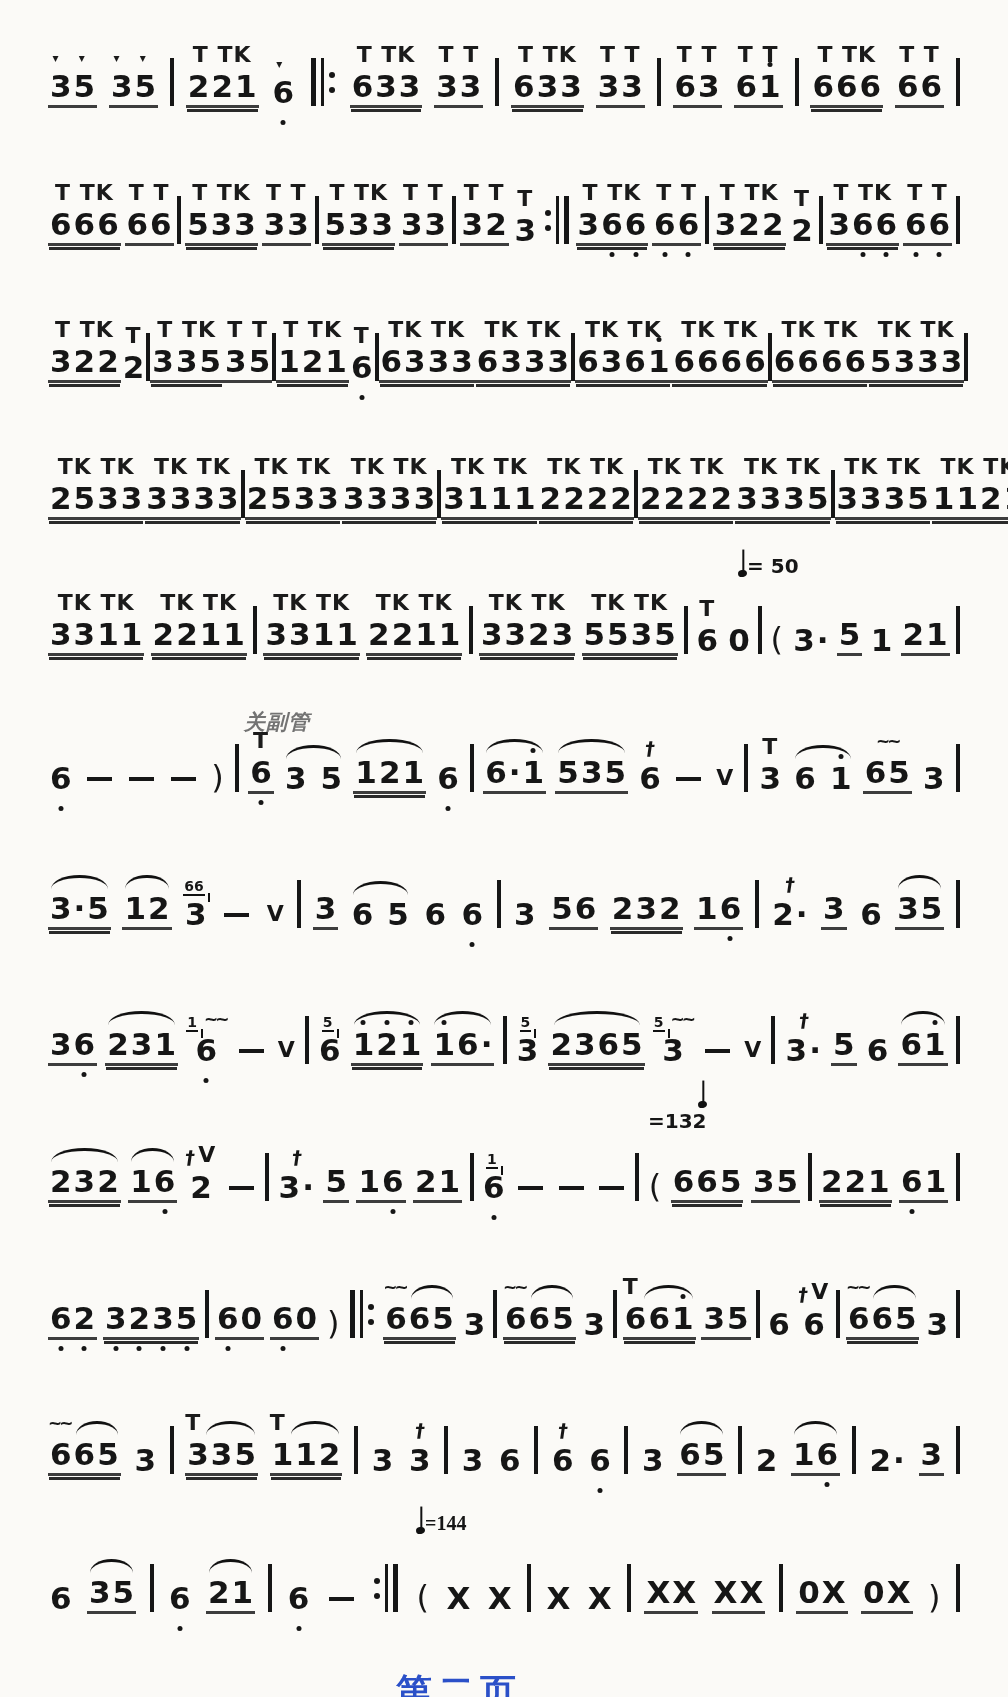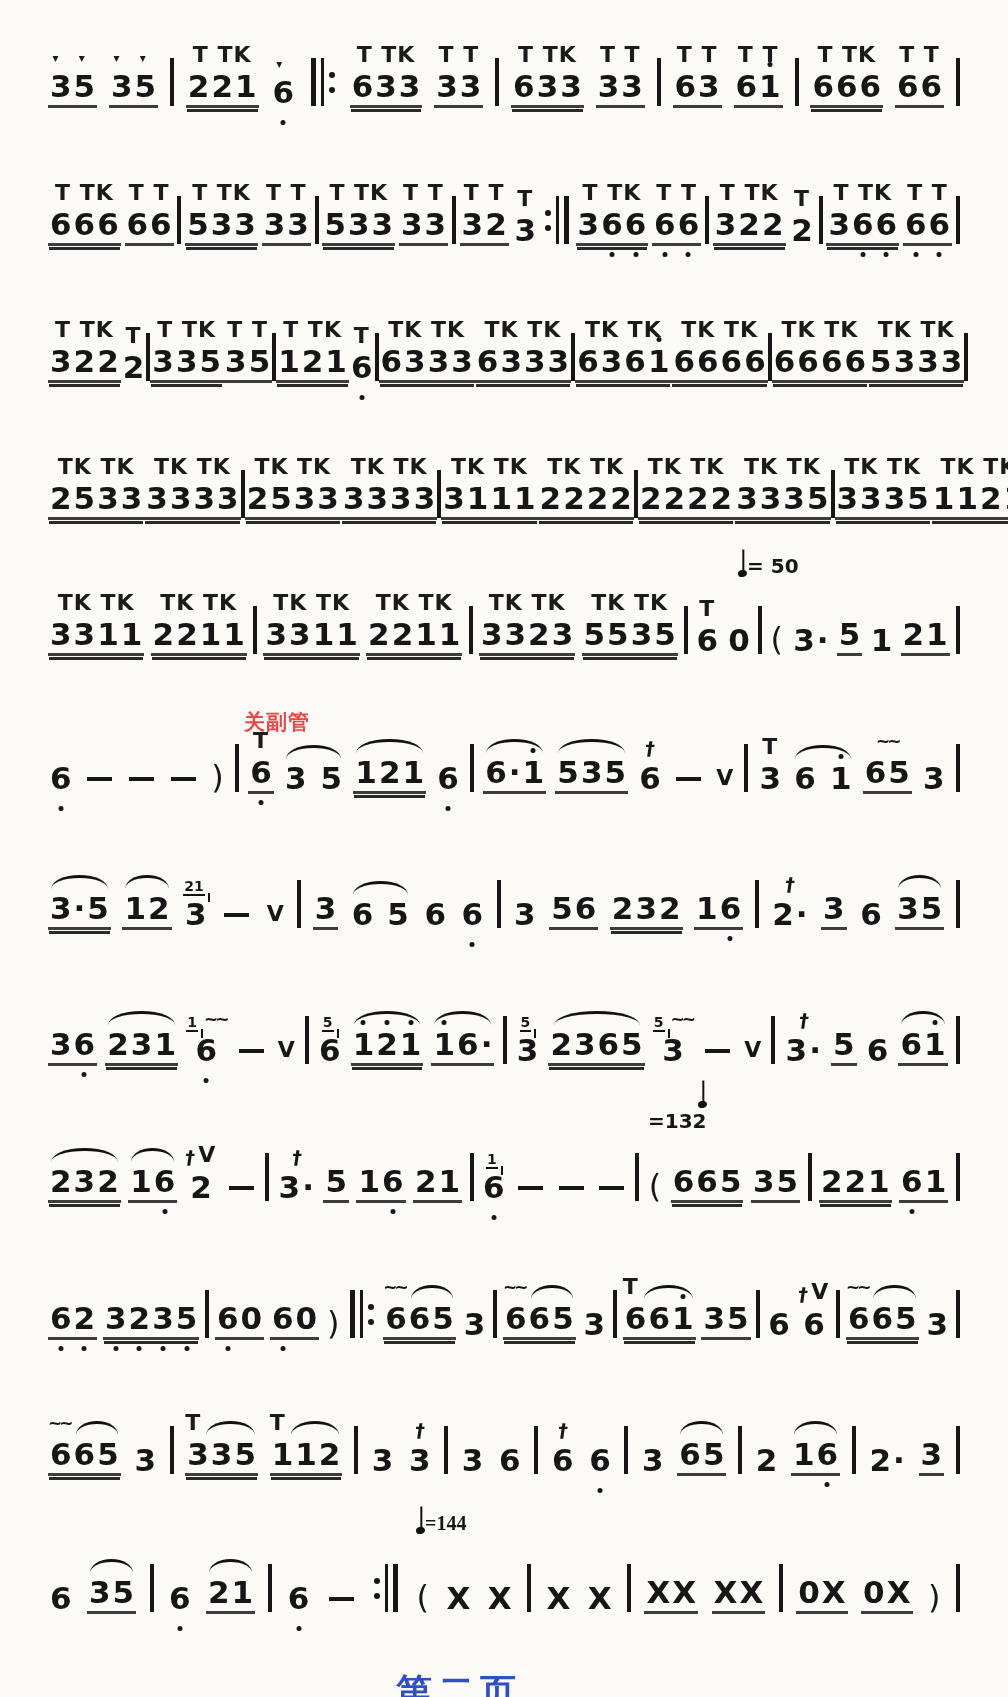--- a/index.html
+++ b/index.html
@@ -34,21 +34,21 @@
   .grace{font-size:14px;font-weight:bold;line-height:1;border-bottom:2px solid #111;padding:0 1px 1px 1px;margin:0 4px 2px 0;position:relative;align-self:flex-end;}
   .grace::after{content:'';position:absolute;right:-5px;bottom:-8px;width:2px;height:9px;background:#111;}
   .barwrap{display:flex;align-items:center;height:52px;margin-bottom:0;}
   .bline{background:#161616;height:48px;}
   .b4{width:4px;} .b5{width:5px;margin:0 3px;} .b3{width:3px;margin:0 2px;}
   .rdots{display:flex;flex-direction:column;justify-content:center;gap:9px;height:48px;margin:0 3px;}
   .rdots i{width:6px;height:6px;border-radius:50%;background:#161616;}
   .tempo{position:absolute;display:flex;align-items:flex-end;font-size:20px;font-weight:bold;}
   .qnote{display:inline-block;width:9px;height:7px;background:#111;border-radius:50%;position:relative;margin-bottom:1px;transform:rotate(-12deg);}
   .qnote::after{content:'';position:absolute;right:0;top:-20px;width:2px;height:22px;background:#111;transform:rotate(12deg);}
-  .cnlabel{position:absolute;font-size:21px;font-weight:bold;letter-spacing:1px;color:#ef4444;}
+  .cnlabel{position:absolute;font-size:21px;font-weight:bold;letter-spacing:1px;color:#737373;font-style:italic;}
   #footer{position:absolute;left:396px;top:1668px;font-size:36px;font-weight:bold;letter-spacing:6px;}
 </style>
 </head>
 <body>
 
 <div id="score">
     <div class="row" style="top: 40px;">
       <div class="line">
         <span class="tok">
           <span class="orn">
@@ -920,21 +920,21 @@
           <span class="orn">
             <span class="arc"></span>
           </span>
           <span class="digits u1">
             <span class="ch">1</span>
             <span class="ch">2</span>
           </span>
         </span>
         <span class="tok">
           <span class="orn">
-            <span class="grace">21</span>
+            <span class="grace">66</span>
           </span>
           <span class="digits">
             <span class="ch">3</span>
           </span>
         </span>
         <span class="tok">
           <span class="orn"></span>
           <span class="digits">
             <span class="dash"></span>
           </span>

